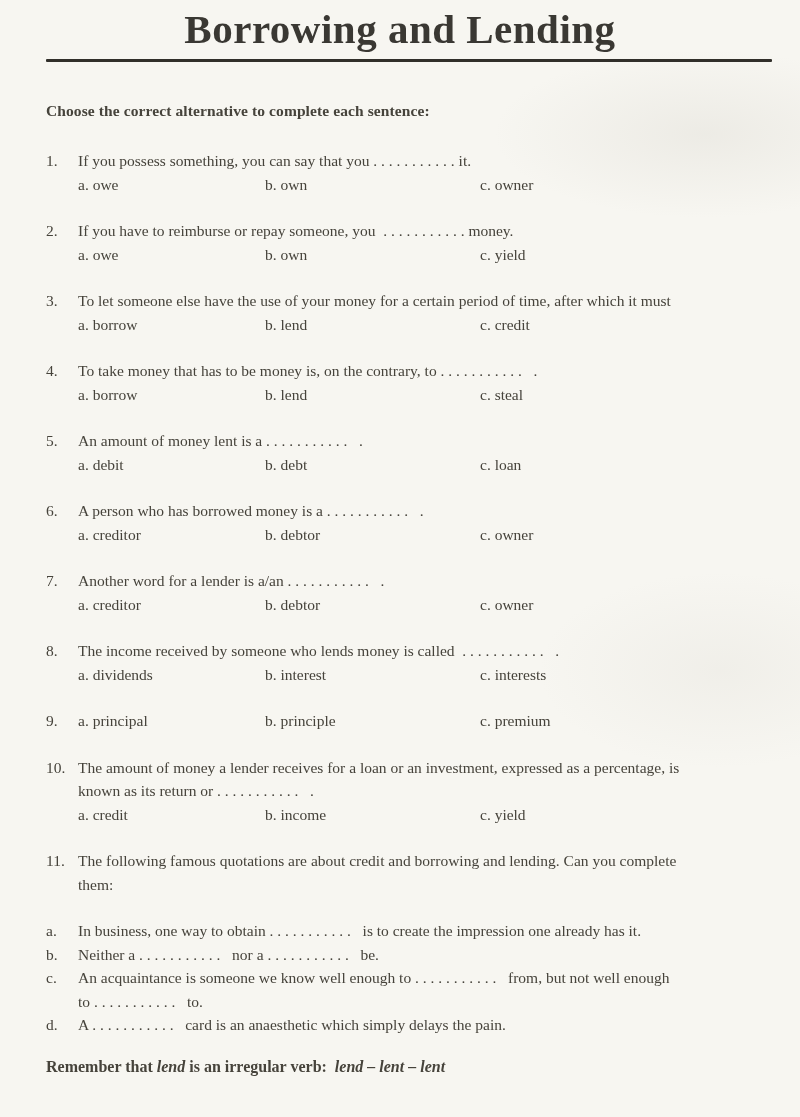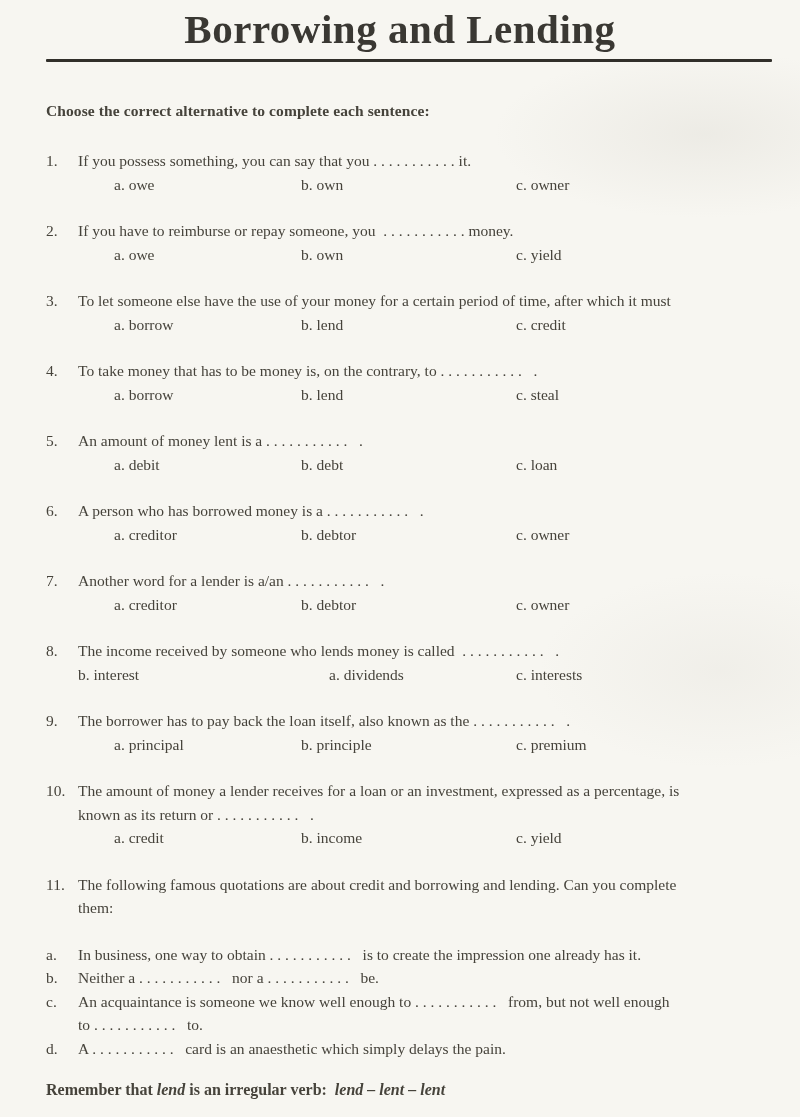--- a/index.html
+++ b/index.html
@@ -47,21 +47,21 @@
     line-height: 24px;
     letter-spacing: 0.1px;
   }
   .questions { margin-top: 26px; }
   .question { display: flex; margin-bottom: 23px; }
   .qnum { width: 32px; flex-shrink: 0; line-height: 23.5px; }
   .qbody { flex: 1; min-width: 0; }
   .stem-line { line-height: 23.5px; white-space: pre-wrap; }
   .options { display: flex; line-height: 23.5px; }
   .opt { white-space: pre-wrap; }
-  .opt-a { width: 187px; flex-shrink: 0; margin-left: 36px; }
+  .opt-a { width: 187px; flex-shrink: 0; }
   .opt-b { width: 215px; flex-shrink: 0; }
   .opt-c { flex: 1; }
   .q11 .qitem { display: flex; }
   .q11 .iletter { width: 32px; flex-shrink: 0; line-height: 23.5px; }
   .q11 .ibody { flex: 1; min-width: 0; }
   .footer-note {
     margin-top: 18px;
     font-size: 16px;
     font-weight: bold;
     line-height: 24px;
@@ -155,30 +155,29 @@
               <div class="opt opt-b">b. debtor</div>
               <div class="opt opt-c">c. owner</div>
             </div>
           </div>
         </div>
         <div class="question">
           <div class="qnum">8.</div>
           <div class="qbody">
             <div class="stem-line">The income received by someone who lends money is called  . . . . . . . . . . .   .</div>
             <div class="options">
+              <div class="opt opt-a">a. dividends</div>
               <div class="opt opt-b">b. interest</div>
-              <div class="opt opt-a">a. dividends</div>
               <div class="opt opt-c">c. interests</div>
             </div>
           </div>
         </div>
         <div class="question">
           <div class="qnum">9.</div>
           <div class="qbody">
-            <div class="stem-line">The borrower has to pay back the loan itself, also known as the . . . . . . . . . . .   .</div>
             <div class="options">
               <div class="opt opt-a">a. principal</div>
               <div class="opt opt-b">b. principle</div>
               <div class="opt opt-c">c. premium</div>
             </div>
           </div>
         </div>
         <div class="question">
           <div class="qnum">10.</div>
           <div class="qbody">

